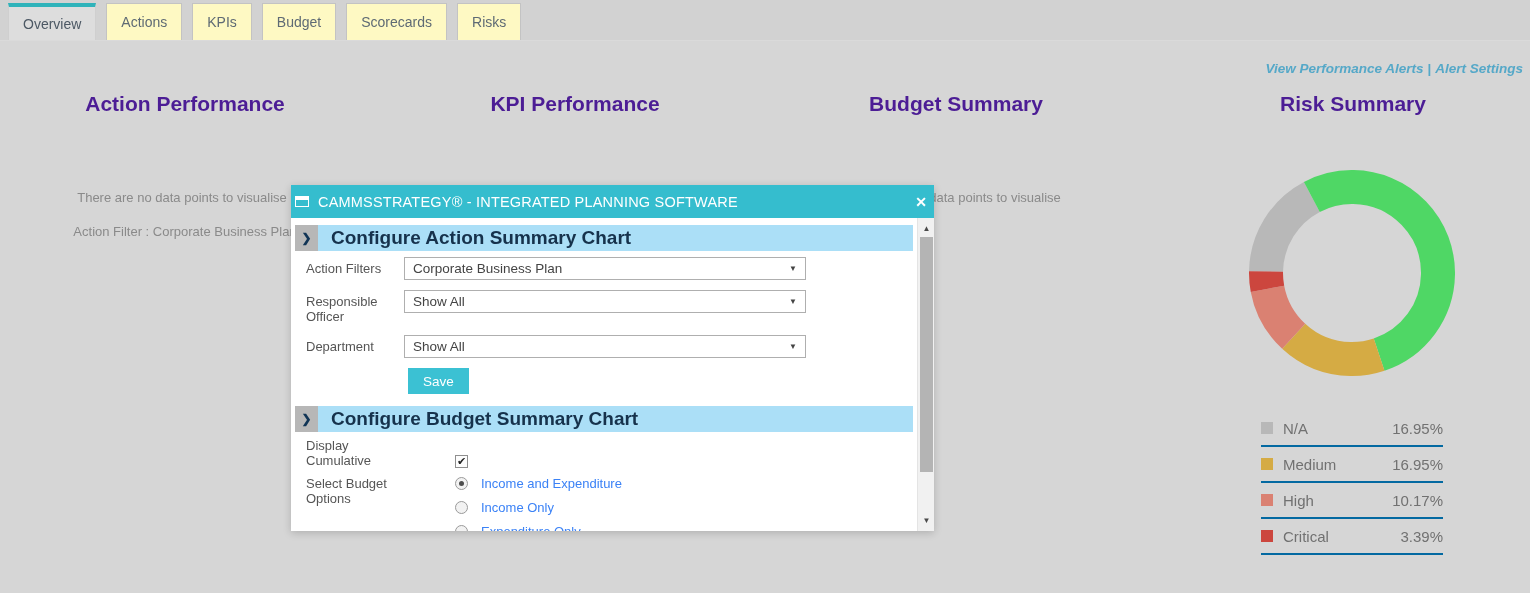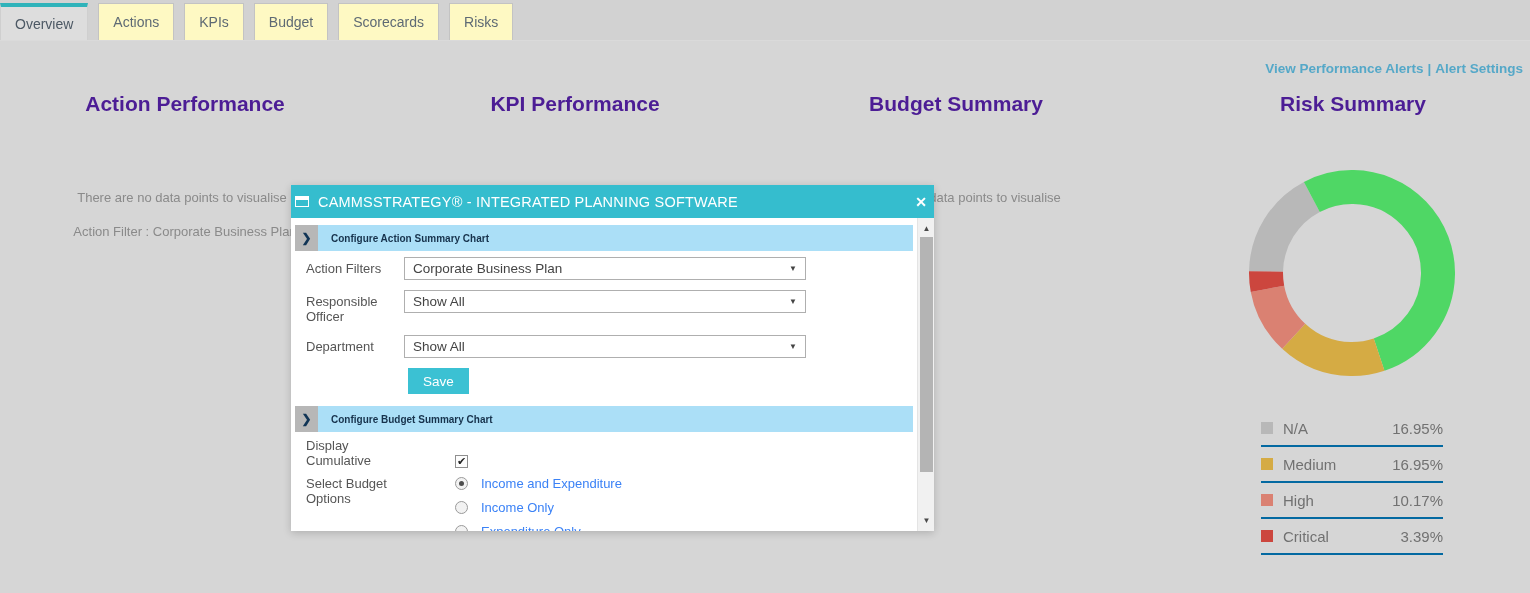--- a/index.html
+++ b/index.html
@@ -2,30 +2,30 @@
 <html><head>
 <meta charset="utf-8">
 <style>
   * { margin:0; padding:0; box-sizing:border-box; }
   html,body { width:1530px; height:593px; }
   body { font-family:"Liberation Sans", sans-serif; background:#d5d5d5; }
   .page { position:relative; width:1530px; height:593px; overflow:hidden; background:#d6d6d6; }
 
   
   .tabbar { position:absolute; top:0; left:0; width:100%; height:41px; background:#d2d2d2;
-            border-bottom:1px solid #dadada; display:flex; align-items:flex-end; padding-left:0; }
+            border-bottom:1px solid #dadada; display:flex; align-items:flex-end; padding-left:8px; }
   .tab { height:37px; display:flex; align-items:center; padding:0 14px; margin-right:10px;
          background:#fef9c3; border:1px solid #c3c3c3; border-bottom:none; color:#5e6a74;
          font-size:14px; cursor:pointer; }
   .tab.active { background:#dddddd; border-color:#cfcfcf; border-top:4px solid #2fb3ba;
                 color:#4c5864; height:37px; }
 
   
   .alert-links { position:absolute; top:61px; right:7px; font-size:13.5px; font-weight:bold; color:#55a8c8; }
-  .alert-links .lnk { color:#55a8c8; cursor:pointer; }
+  .alert-links .lnk { color:#55a8c8; cursor:pointer;font-style:italic; }
   .alert-links .sep { color:#55a8c8; padding:0 4px; }
 
   
   .col-heading { position:absolute; top:92px; transform:translateX(-50%); font-size:21px;
                  font-weight:bold; color:#4c1d95; white-space:nowrap; }
   .nodata { position:absolute; transform:translateX(-50%); font-size:13px; color:#8a8a8a; white-space:nowrap; }
 
   
   .donut { position:absolute; left:1249px; top:170px; width:206px; height:206px; }
   .legend { position:absolute; left:1261px; top:411px; width:182px; font-size:15px; color:#717171; }
@@ -42,21 +42,21 @@
   .win-icon { width:14px; height:11px; border:1px solid #fff; border-top:4px solid #fff;
               margin-right:9px; flex:0 0 auto; }
   .modal-title .ttl { flex:1; letter-spacing:.2px; }
   .close-btn { font-size:14px; font-weight:bold; cursor:pointer; padding:0 3px; }
   .modal-body { position:relative; height:313px; background:#fff; padding:7px 21px 0 4px; overflow:hidden; }
 
   .section-hdr { display:flex; height:26px; margin-bottom:6px; cursor:pointer; }
   .chev-box { width:23px; background:#b7b7b7; color:#103455; font-size:12px; font-weight:bold;
               display:flex; align-items:center; justify-content:center; flex:0 0 auto; }
   .hdr-bar { flex:1; background:#abdff7; display:flex; align-items:center; padding-left:13px;
-             font-size:10px; font-weight:bold; color:#16324c; }
+             font-size:19px; font-weight:bold; color:#16324c; }
 
   .frow { display:flex; align-items:flex-start; padding-left:11px; margin-bottom:10px; }
   .flabel { width:98px; flex:0 0 auto; font-size:13px; color:#555; line-height:15px; padding-top:4px; }
   .fselect { width:402px; height:23px; border:1px solid #afafaf; background:#fff; display:flex;
              align-items:center; padding:0 8px; font-size:13.5px; color:#444; cursor:pointer; }
   .fselect .val { flex:1; }
   .dd-arrow { font-size:8px; color:#444; }
   .save-btn { width:61px; height:26px; background:#3bc1d3; color:#fff; border:none; font-size:13.5px;
               font-family:"Liberation Sans",sans-serif; cursor:pointer; margin-left:113px; margin-bottom:12px; display:block; }
 

